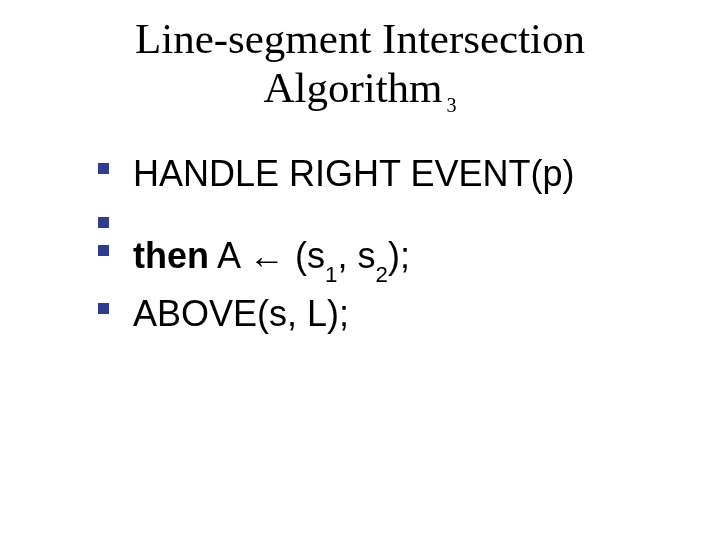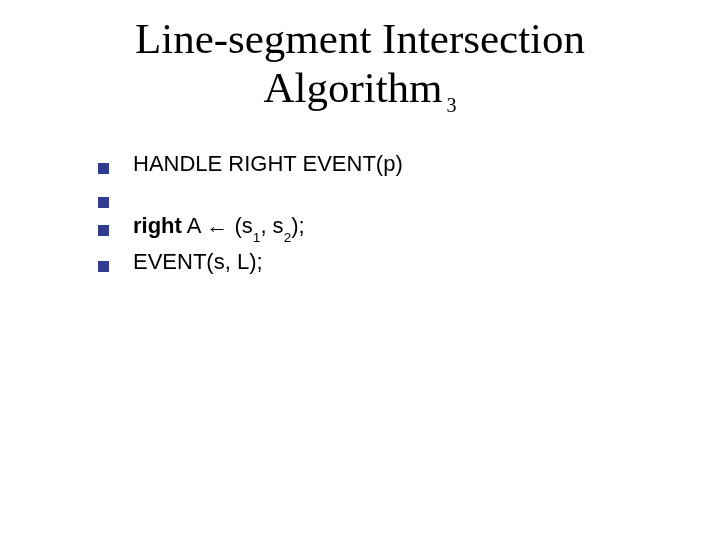--- a/index.html
+++ b/index.html
@@ -37,21 +37,21 @@
   }
   .body {
     position: absolute;
     top: 148px;
     left: 98px;
     width: 590px;
   }
   .line {
     display: flex;
     align-items: flex-start;
-    font-size: 22px;
+    font-size: 36px;
     line-height: 1.45;
     margin-bottom: 2px;
     font-family: Verdana, Arial, sans-serif;
   }
   .bullet {
     width: 11px;
     height: 11px;
     background: #2f3c8f;
     flex: 0 0 11px;
     margin-top: 15px;
@@ -80,21 +80,21 @@
   <div class="body">
     <div class="line">
       <div class="bullet"></div>
       <div class="txt">HANDLE RIGHT EVENT(p)</div>
     </div>
     <div class="line">
       <div class="bullet"></div>
     </div>
     <div class="line">
       <div class="bullet"></div>
-      <div class="txt"><b>right</b> A ← (s<sub class="s">1</sub>, s<sub class="s">2</sub>);</div>
+      <div class="txt"><b>then</b> A ← (s<sub class="s">1</sub>, s<sub class="s">2</sub>);</div>
     </div>
     <div class="line">
       <div class="bullet"></div>
-      <div class="txt">EVENT(s, L);</div>
+      <div class="txt">ABOVE(s, L);</div>
     </div>
   </div>
 
 </div>
 
 </body></html>

